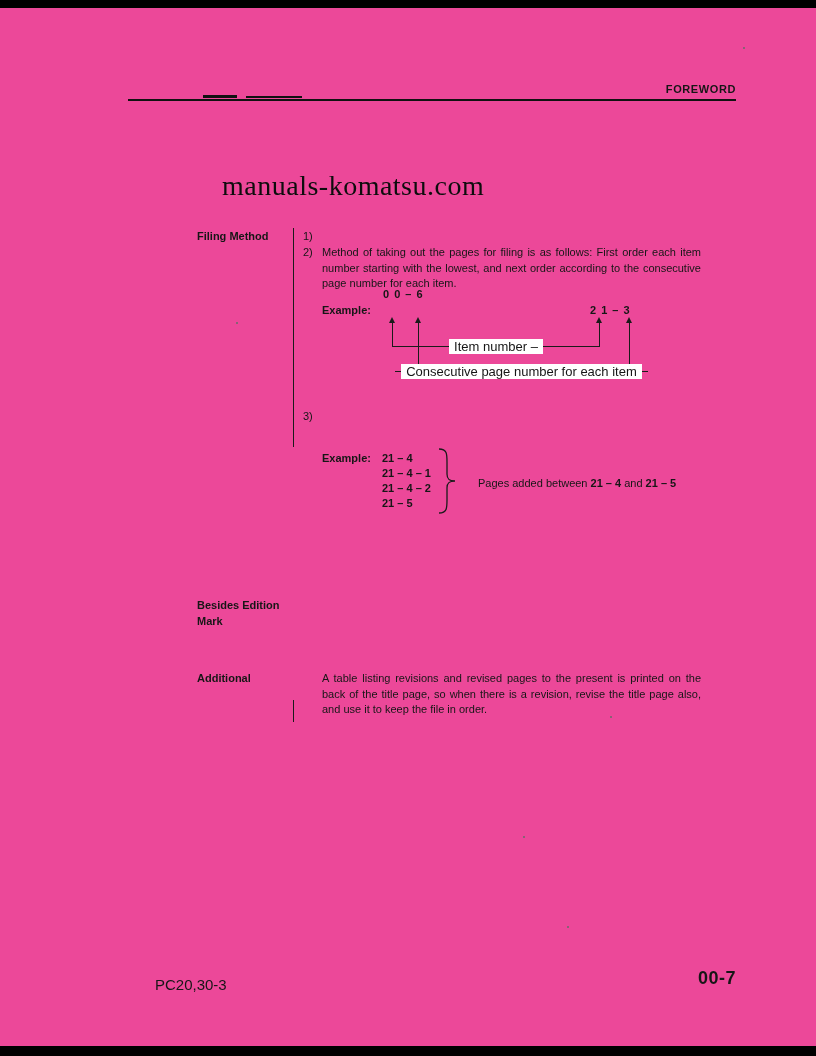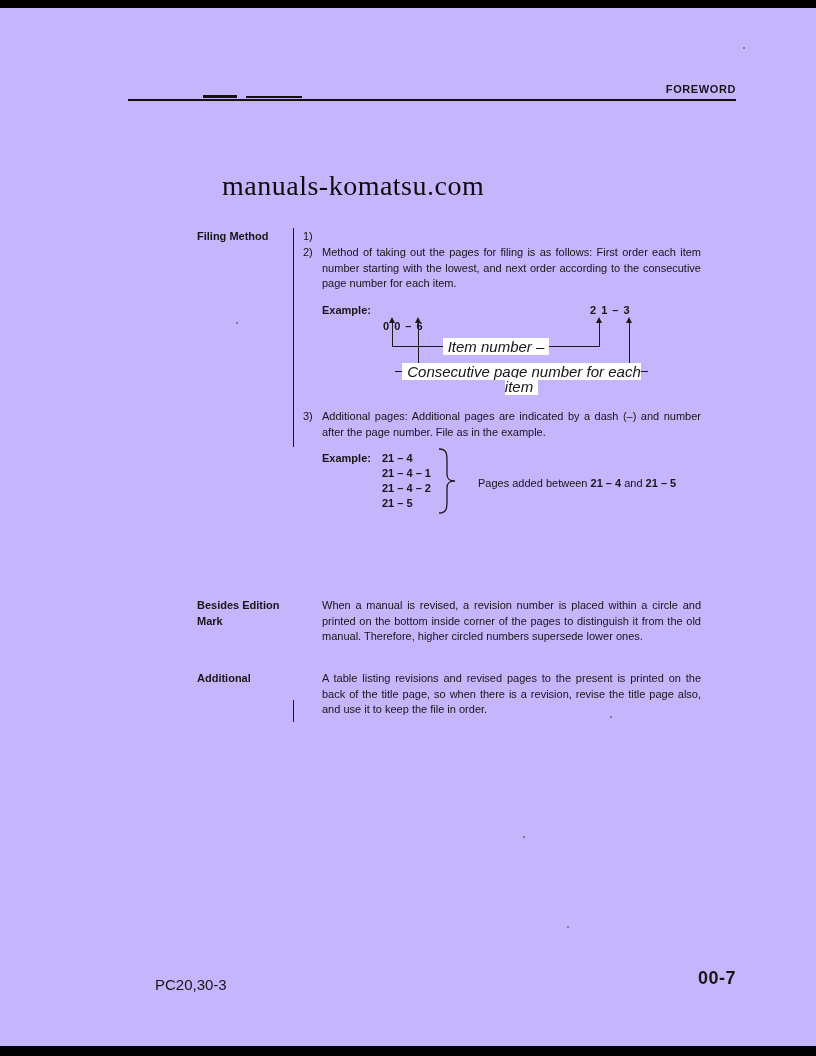--- a/index.html
+++ b/index.html
@@ -1,39 +1,39 @@
 <!DOCTYPE html>
 <html><head>
 <meta charset="utf-8">
 <style>
   html, body { margin: 0; padding: 0; background: #e8e8e8; }
   .page {
     position: relative;
     width: 816px;
     height: 1056px;
     margin: 0 auto;
-    background: #c4b5fd;
+    background: #ec4899;
     font-family: "Liberation Sans", sans-serif;
     color: #161616;
     overflow: hidden;
   }
   .abs { position: absolute; }
   .bar { background: #000; }
   .txt { font-size: 11px; line-height: 15.5px; }
   .bold { font-weight: bold; }
   .just { text-align: justify; }
   .hl { height: 1px; background: #1a1a1a; }
   .vl { width: 1px; background: #1a1a1a; }
   .arrow-up {
     width: 0; height: 0;
     border-left: 3.5px solid transparent;
     border-right: 3.5px solid transparent;
     border-bottom: 6px solid #1a1a1a;
   }
-  .line-label { text-align: center; font-size: 15px; line-height: 15px; font-style: italic; }
+  .line-label { text-align: center; font-size: 13px; line-height: 15px; }
   .line-label span { background: #fff; padding: 0 5px; }
   .watermark {
     font-family: Liberation Serif, serif;
     font-size: 28px;
     color: #0d0d0d;
     letter-spacing: 0.5px;
   }
   .header-title {
     font-size: 11px;
     font-weight: bold;
@@ -63,21 +63,21 @@
 
   <div class="abs txt bold" style="left:197px; top:229px; width:92px;">Filing Method</div>
   <div class="abs vl" style="left:293px; top:228px; height:219px;"></div>
 
   <div class="abs txt" style="left:303px; top:229px;">1)</div>
 
   <div class="abs txt" style="left:303px; top:245px;">2)</div>
   <div class="abs txt just" style="left:322px; top:245px; width:379px;">Method of taking out the pages for filing is as follows:  First order each item number starting with the lowest, and next order according to the consecutive page number for each item.</div>
 
   <div class="abs txt bold" style="left:322px; top:303px;">Example:</div>
-  <div class="abs txt ex-num" style="left:383px; top:319px;">0 0 – 6</div>
+  <div class="abs txt ex-num" style="left:383px; top:287px;">0 0 – 6</div>
   <div class="abs txt ex-num" style="left:590px; top:303px;">2 1 – 3</div>
 
   <div class="abs arrow-up" style="left:389px; top:317px;"></div>
   <div class="abs arrow-up" style="left:415px; top:317px;"></div>
   <div class="abs arrow-up" style="left:596px; top:317px;"></div>
   <div class="abs arrow-up" style="left:626px; top:317px;"></div>
 
   <div class="abs vl" style="left:392px; top:322px; height:24px;"></div>
   <div class="abs vl" style="left:599px; top:322px; height:24px;"></div>
   <div class="abs hl" style="left:392px; top:346px; width:208px;"></div>
@@ -86,41 +86,39 @@
   </div>
 
   <div class="abs vl" style="left:418px; top:322px; height:49px;"></div>
   <div class="abs vl" style="left:629px; top:322px; height:49px;"></div>
   <div class="abs hl" style="left:395px; top:371px; width:253px;"></div>
   <div class="abs line-label" style="left:395px; top:364px; width:253px;">
     <span>Consecutive page number for each item</span>
   </div>
 
   <div class="abs txt" style="left:303px; top:409px;">3)</div>
-  <div class="abs txt just" style="left:322px; top:409px; width:379px;">Additional pages:  Additional pages are indicated by a dash (–) and number after the page number.  File as in the example.</div>
 
   <div class="abs txt bold" style="left:322px; top:451px;">Example:</div>
   <div class="abs txt bold" style="left:382px; top:451px;">21 – 4</div>
   <div class="abs txt bold" style="left:382px; top:466px;">21 – 4 – 1</div>
   <div class="abs txt bold" style="left:382px; top:481px;">21 – 4 – 2</div>
   <div class="abs txt bold" style="left:382px; top:496px;">21 – 5</div>
 
   <div class="abs" style="left:436px; top:448px;">
     <svg width="22" height="66" viewBox="0 0 22 66">
       <path d="M3 1 C11 1 11 6 11 14 L11 26 C11 31 13 33 19 33 C13 33 11 35 11 40 L11 52 C11 60 11 65 3 65" fill="none" stroke="#1a1a1a" stroke-width="1.3"></path>
     </svg>
   </div>
 
   <div class="abs txt" style="left:478px; top:476px;">
     <span>Pages added between </span><span class="bold">21 – 4</span><span> and </span><span class="bold">21 – 5</span>
   </div>
 
 
   <div class="abs txt bold" style="left:197px; top:598px; width:90px;">Besides Edition Mark</div>
-  <div class="abs txt just" style="left:322px; top:598px; width:379px;">When a manual is revised, a revision number is placed within a circle and printed on the bottom inside corner of the pages to distinguish it from the old manual.  Therefore, higher circled numbers supersede lower ones.</div>
 
   <div class="abs txt bold" style="left:197px; top:671px; width:92px;">Additional</div>
   <div class="abs vl" style="left:293px; top:700px; height:22px;"></div>
   <div class="abs txt just" style="left:322px; top:671px; width:379px;">A table listing revisions and revised pages to the present is printed on the back of the title page, so when there is a revision, revise the title page also, and use it to keep the file in order.</div>
 
   <div class="abs footer-left" style="left:155px; top:976px;">PC20,30-3</div>
   <div class="abs footer-right" style="left:698px; top:968px;">00-7</div>
 
   <div class="abs speck" style="left:743px; top:47px;"></div>
   <div class="abs speck" style="left:236px; top:322px;"></div>

